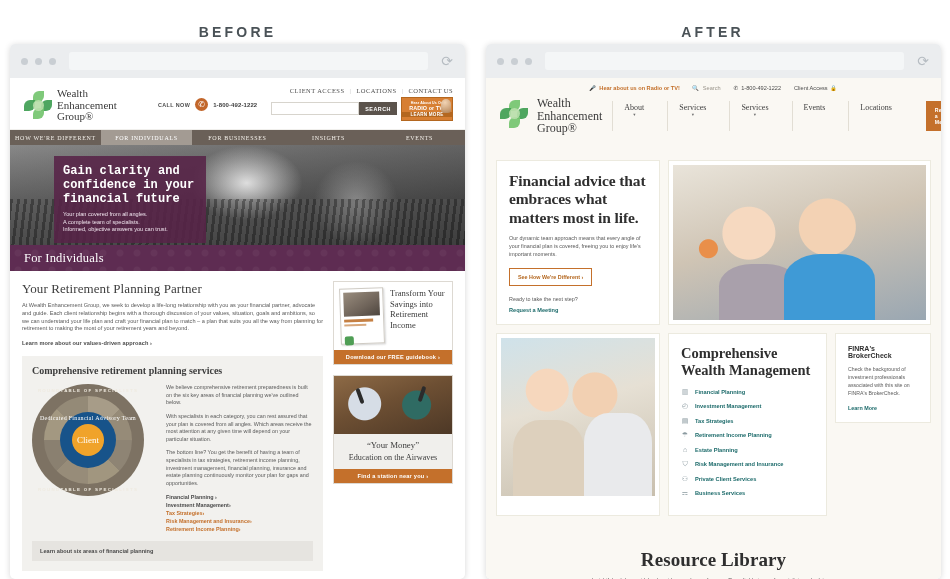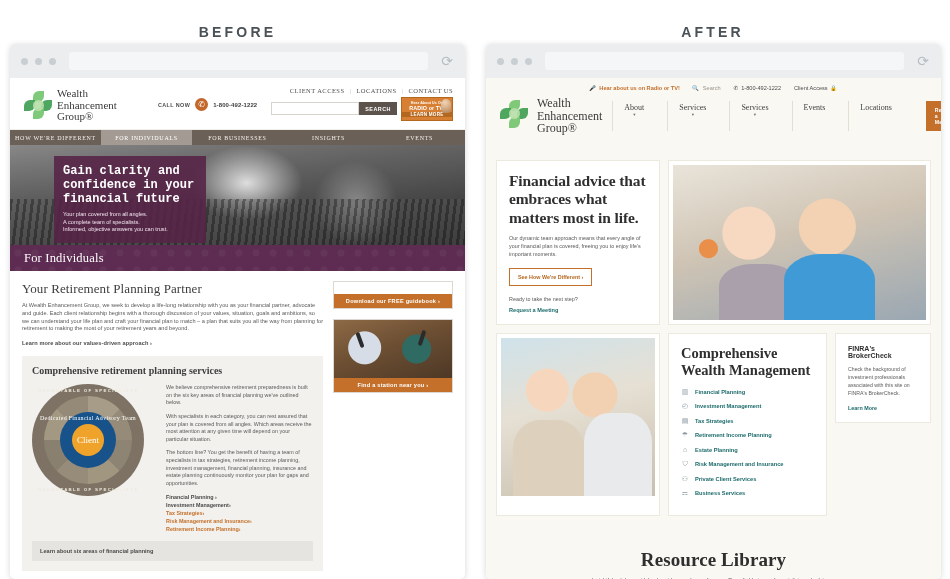--- a/index.html
+++ b/index.html
@@ -511,27 +511,40 @@
                     <div>Retirement Income Planning›</div>
                   </div>
                 </div>
               </div>
               <div class="b-learnbox">Learn about six areas of financial planning</div>
             </div>
           </div>
 
           <div class="b-col-side">
             <div class="b-guidebook">
+              <div class="b-guide-row">
+                <div class="b-book">
+                  <div class="img"></div>
+                  <div class="ttl"></div>
+                  <div class="ttl2"></div>
+                  <div class="lg"></div>
+                </div>
+                <div class="b-guide-title">Transform Your Savings into Retirement Income</div>
+              </div>
               <div class="b-cta">Download our FREE guidebook ›</div>
             </div>
 
             <div class="b-radio-card">
               <div class="b-radio-photo">
                 <span class="mic1"></span>
                 <span class="mic2"></span>
+              </div>
+              <div class="b-radio-cap">
+                <div class="t1">“Your Money”</div>
+                <div class="t2">Education on the Airwaves</div>
               </div>
               <div class="b-find">Find a station near you ›</div>
             </div>
           </div>
 
         </div>
       </div>
     </div>
   </div>
 

